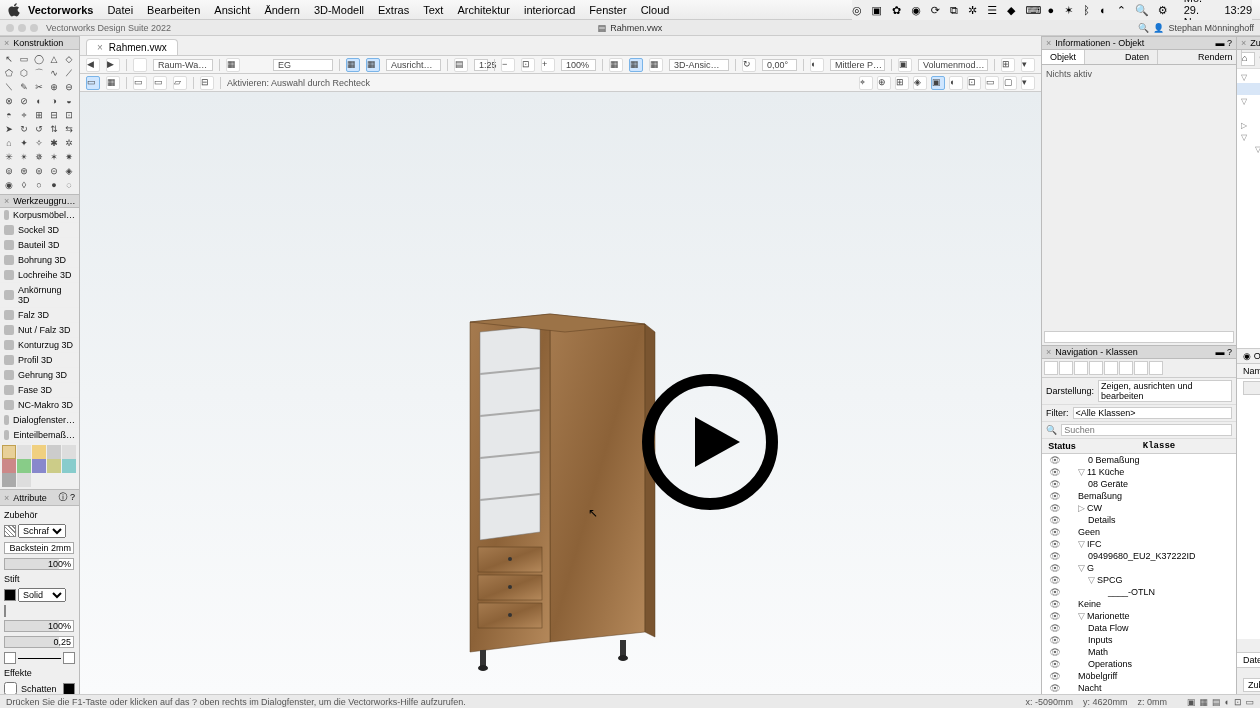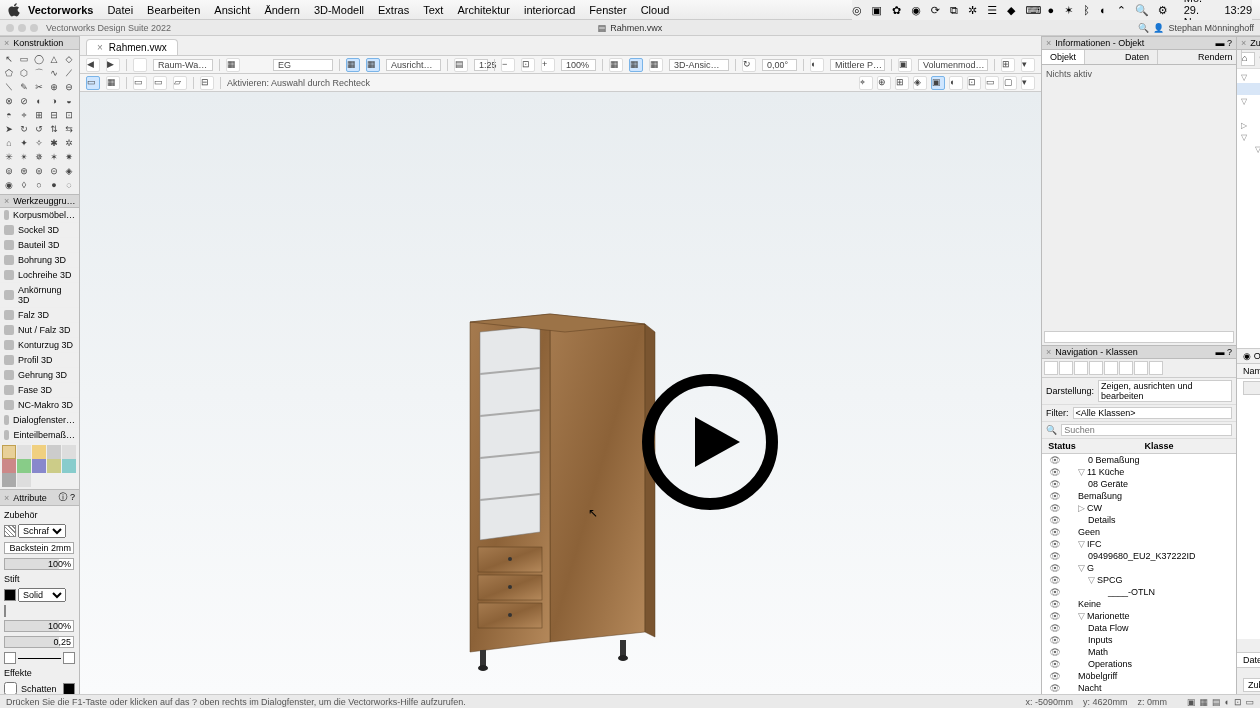--- a/index.html
+++ b/index.html
@@ -508,21 +508,21 @@
         <span>Filter:</span>
         <span style="flex:1;border:1px solid #ccc;background:#fff;padding:0 2px;">&lt;Alle Klassen&gt;</span>
       </div>
       <div class="nav-sub">
         <span>🔍</span>
         <input placeholder="Suchen" style="">
       </div>
       <div class="class-list">
         <div class="hdr">
           <div class="col" style="width:40px;">Status</div>
-          <div class="col" style="flex:1;">Klasse</div>
+          <div class="col" style="flex:1;font-family:Liberation Mono, monospace;">Klasse</div>
         </div>
         <div id="class-rows">
             <div class="row">
               <span class="eye">👁</span>
               <span class="name" style="padding-left:20px">0 Bemaßung</span>
             </div>
             <div class="row">
               <span class="eye">👁</span>
               <span class="name" style="padding-left:10px"><span style="color:#888;margin-right:2px;">▽</span>11 Küche</span>
             </div>

